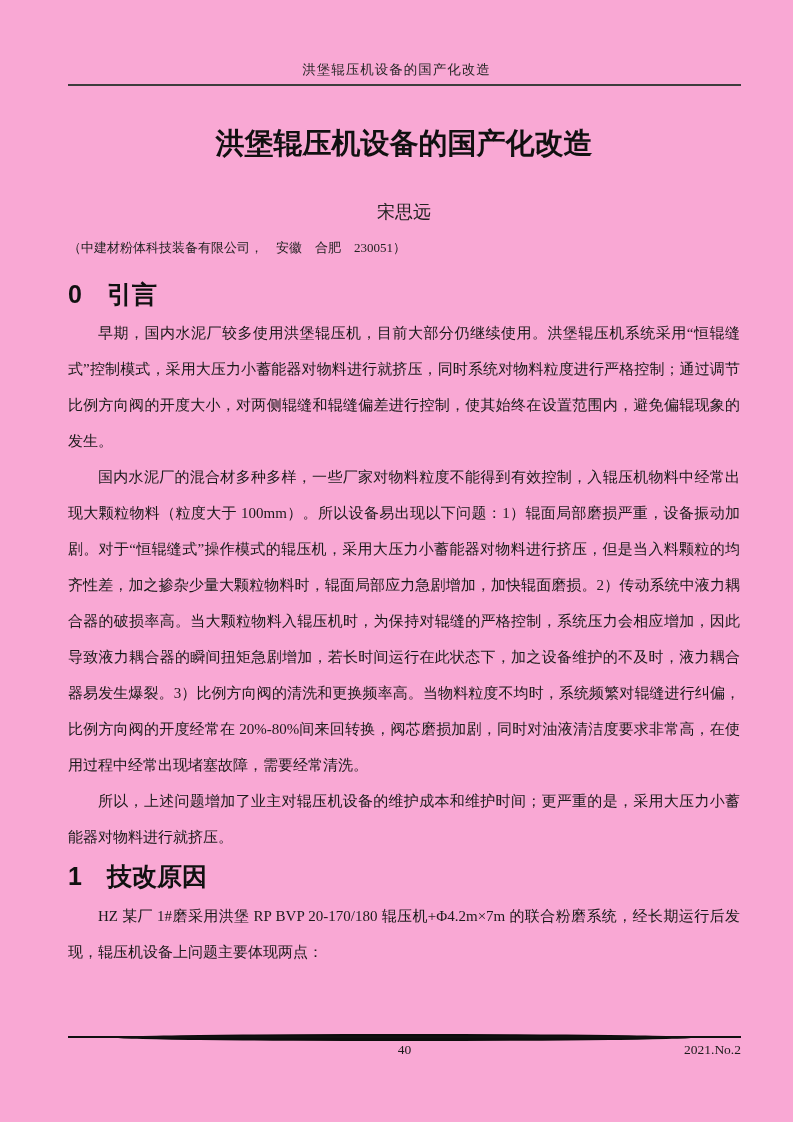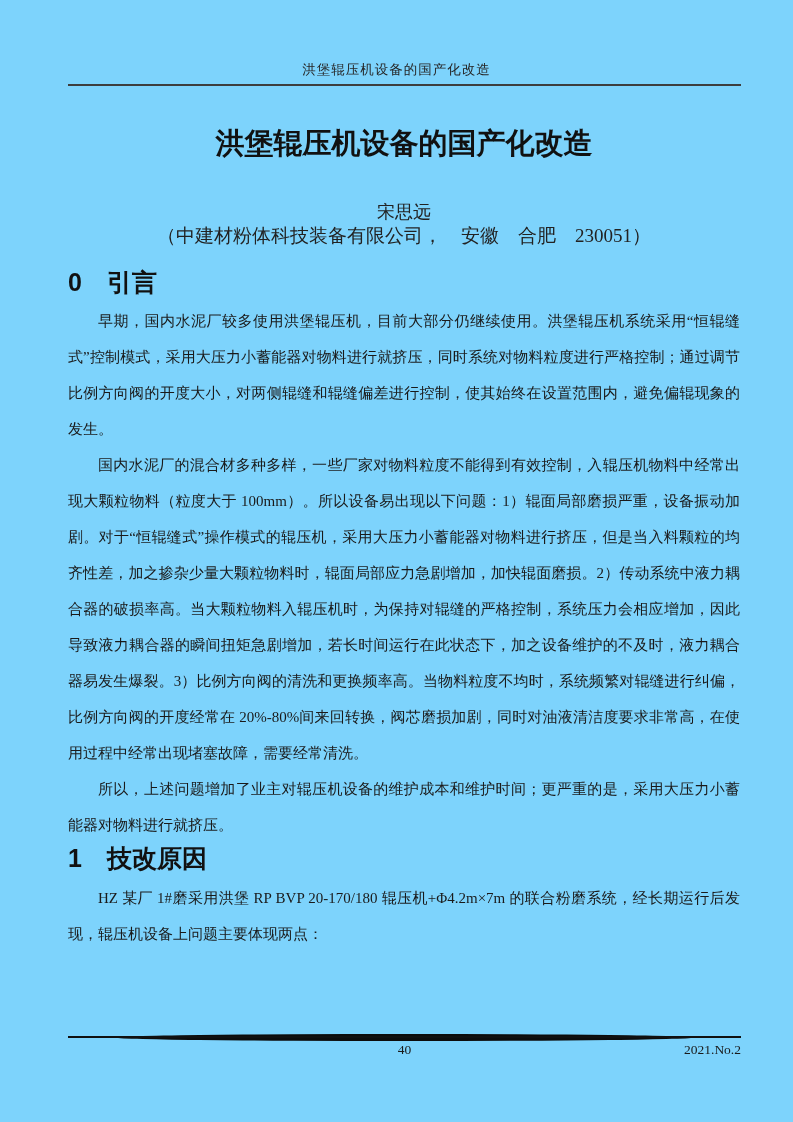--- a/index.html
+++ b/index.html
@@ -1,21 +1,21 @@
 <!DOCTYPE html>
 <html><head>
 <meta charset="utf-8">
 <style>
   html, body { margin: 0; padding: 0; background: #888; }
   .page {
     position: relative;
     width: 793px;
     height: 1122px;
     margin: 0 auto;
-    background: #7dd3fc;
+    background: #f9a8d4;
     color: #1c1c1c;
     font-family: "Liberation Serif", "DejaVu Serif", serif;
     overflow: hidden;
   }
 
   
   .running-header {
     position: absolute;
     top: 61px; left: 0; right: 0;
     text-align: center;
@@ -44,38 +44,38 @@
     color: #111;
   }
   .author {
     margin-top: 36px;
     text-align: center;
     font-size: 18px;
     line-height: 22px;
     color: #222;
   }
   .affiliation {
-    margin-top: 0;
-    text-align: center;
-    font-size: 19px;
+    margin-top: 12px;
+    text-align: left;
+    font-size: 13px;
     line-height: 26px;
     color: #222;
     white-space: pre-wrap;
   }
   .section-heading {
     margin: 18px 0 0 0;
     font-family: "Liberation Sans", "DejaVu Sans", sans-serif;
     font-weight: bold;
     font-size: 25px;
     line-height: 30px;
     color: #111;
   }
   .section-heading .sec-num { display: inline-block; min-width: 14px; }
   .section-heading .sec-text { margin-left: 18px; }
-  .section-heading.second { margin-top: 0; margin-bottom: 7px; }
+  .section-heading.second { margin-top: 6px; margin-bottom: 7px; }
   .body-par {
     margin: 0;
     font-size: 15px;
     line-height: 36px;
     text-align: justify;
     text-indent: 2em;
     color: #1a1a1a;
   }
   .body-par:first-of-type { margin-top: 6px; }
 

